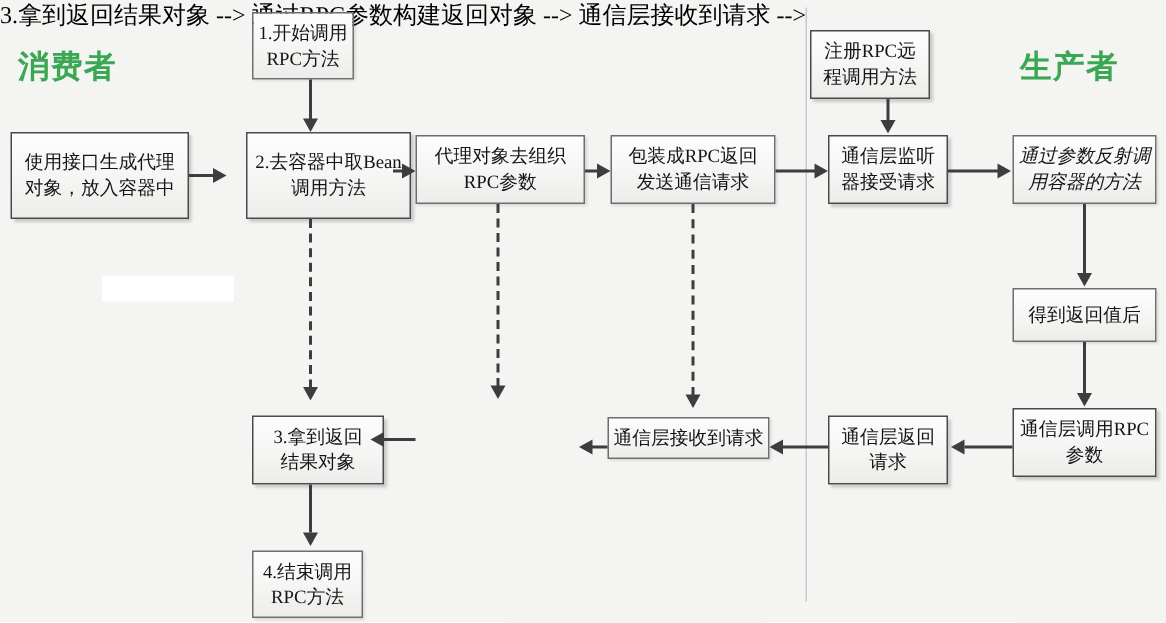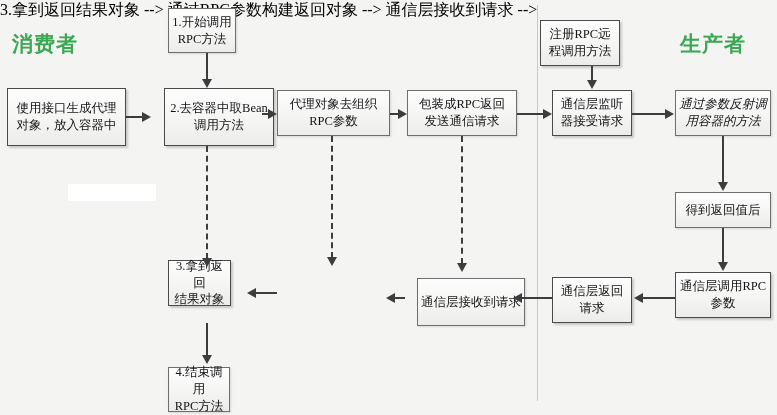--- a/index.html
+++ b/index.html
@@ -127,27 +127,27 @@
 用容器的方法</div>
 
   <div class="node light" style="left:675px; top:192px; width:96px; height:36px;">得到返回值后</div>
 
   <div class="node" style="left:675px; top:272px; width:96px; height:46px;">通信层调用RPC
 参数</div>
 
   <div class="node" style="left:552px; top:277px; width:80px; height:46px;">通信层返回
 请求</div>
 
-  <div class="node light" style="left:417px; top:278px; width:108px; height:48px;">通信层接收到请求</div>
-
-
-  <div class="node" style="left:168px; top:260px; width:63px; height:46px;">3.拿到返回
+  <div class="node light" style="left:405px; top:278px; width:108px; height:28px;">通信层接收到请求</div>
+
+
+  <div class="node" style="left:168px; top:277px; width:88px; height:46px;">3.拿到返回
 结果对象</div>
 
-  <div class="node light" style="left:168px; top:367px; width:62px; height:45px;">4.结束调用
+  <div class="node light" style="left:168px; top:367px; width:74px; height:45px;">4.结束调用
 RPC方法</div>
 
   
 
   
   <div class="edge v" style="left:206px; top:53px; height:27px;"></div>
   <div class="arrow down" style="left:202px; top:79px;"></div>
 
   
   <div class="edge h" style="left:126px; top:116px; width:17px;"></div>

